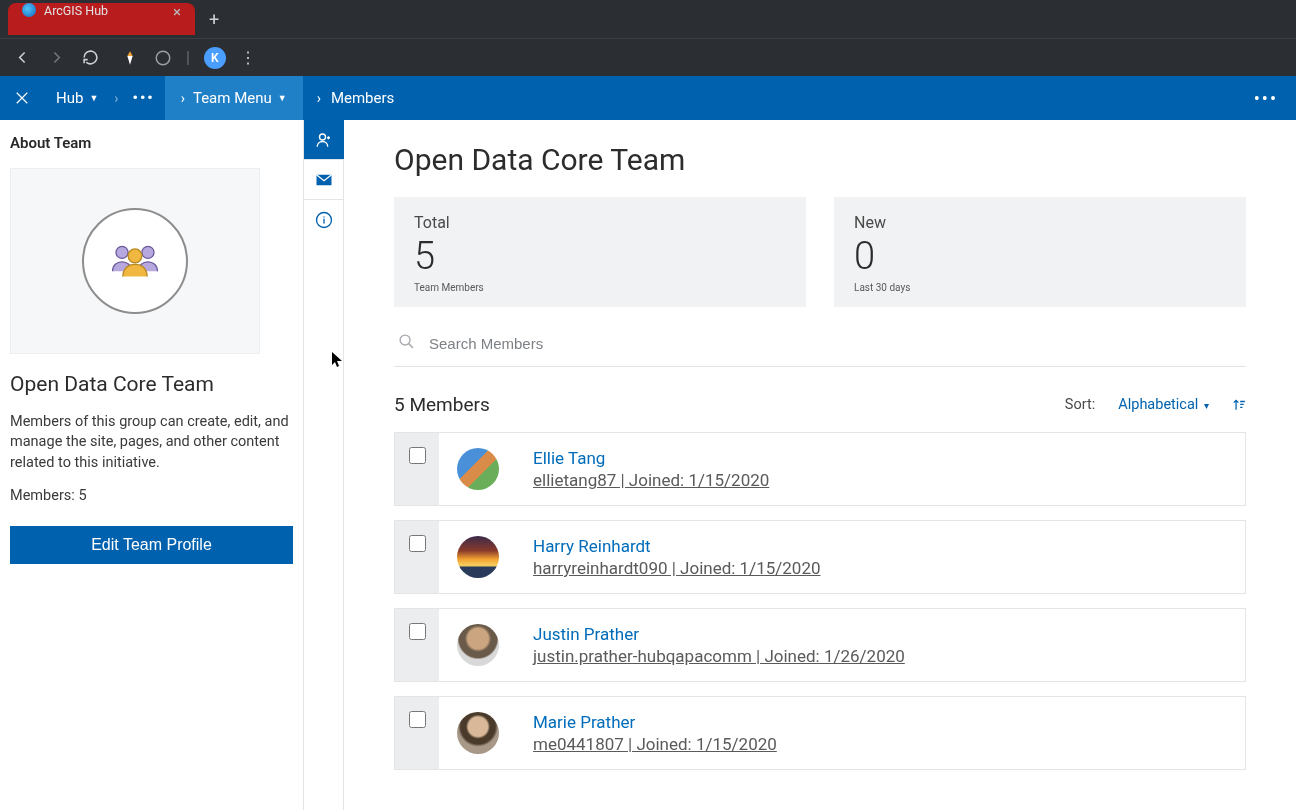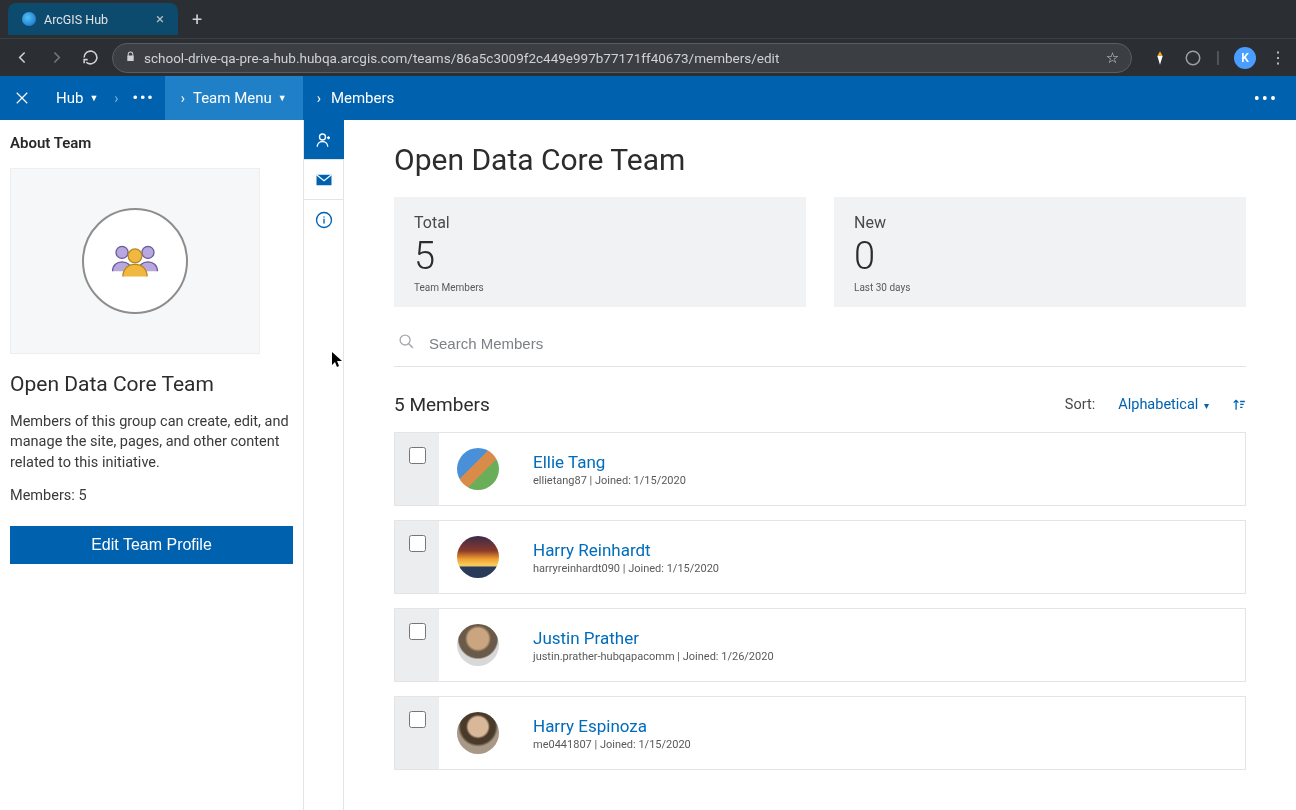--- a/index.html
+++ b/index.html
@@ -1,21 +1,21 @@
 <!DOCTYPE html>
 <html><head>
 <meta charset="utf-8">
 <style>
   * { box-sizing: border-box; margin: 0; padding: 0; }
   body { font-family: -apple-system, "Segoe UI", Roboto, "Helvetica Neue", Arial, sans-serif; background: #fff; color: #323232; width: 1296px; height: 810px; overflow: hidden; }
   
   
   .browser-chrome { background: #2b2e33; }
   .tab-row { display: flex; align-items: center; height: 38px; padding-left: 8px; }
-  .tab { display: flex; align-items: center; gap: 8px; background: #0c4a6e; color: #e1e2e4; padding: 0 14px; height: 32px; border-radius: 8px 8px 0 0; font-size: 12.5px; width: 170px; }
+  .tab { display: flex; gap: 8px; background: #b91c1c; color: #e1e2e4; padding: 0 14px; height: 32px; border-radius: 8px 8px 0 0; font-size: 12.5px; width: 187px; }
   .tab-favicon { width: 14px; height: 14px; border-radius: 50%; background: radial-gradient(circle at 40% 40%, #4fc3f7, #1565c0); }
   .tab-close { margin-left: auto; font-size: 15px; color: #b8bbc0; cursor: pointer; }
   .new-tab { color: #cfd1d4; font-size: 18px; margin-left: 14px; cursor: pointer; }
   
   .addr-row { display: flex; align-items: center; height: 38px; padding: 0 10px; gap: 10px; border-top: 1px solid #3b3e43; }
   .nav-btn { width: 24px; height: 24px; display: flex; align-items: center; justify-content: center; color: #cfd1d4; cursor: pointer; }
   .addr-bar { flex: 1; display: flex; align-items: center; background: #3b3e43; border-radius: 16px; height: 30px; padding: 0 12px; color: #cfd1d4; font-size: 13.5px; border: 1px solid #5a5d62; }
   .lock-icon { margin-right: 8px; font-size: 12px; }
   .addr-text { flex: 1; white-space: nowrap; overflow: hidden; }
   .star-icon { color: #cfd1d4; font-size: 15px; }
@@ -75,21 +75,21 @@
   .sort-value { color: #0061af; cursor: pointer; }
   .sort-dir { color: #0061af; cursor: pointer; font-size: 14px; display: flex; align-items: center; gap: 2px; }
   
   .member-row { display: flex; border: 1px solid #e2e5e8; margin-bottom: 14px; min-height: 74px; }
   .member-check { width: 44px; background: #ecedef; display: flex; align-items: flex-start; justify-content: center; padding-top: 14px; }
   .member-check input { width: 17px; height: 17px; cursor: pointer; }
   .member-body { flex: 1; display: flex; align-items: center; padding: 12px 18px; gap: 34px; }
   .avatar { width: 42px; height: 42px; border-radius: 50%; flex-shrink: 0; }
   .member-info { display: flex; flex-direction: column; gap: 2px; }
   .member-name { color: #006cba; font-size: 17px; cursor: pointer; }
-  .member-meta { font-size: 11px; color: #5a5a5a; }
+  .member-meta { font-size: 17px; color: #5a5a5a; text-decoration: underline; }
   
   .cursor-ptr { position: absolute; left: 332px; top: 232px; pointer-events: none; font-size: 14px; color: #000; z-index: 50; }
   
   
   .people-svg { width: 52px; height: 38px; }
 </style>
 </head>
 <body>
 
 <div class="browser-chrome">
@@ -110,29 +110,20 @@
     <div class="nav-btn" style="opacity:.45">
       <svg width="17" height="17" viewBox="0 0 24 24" fill="none" stroke="#cfd1d4" stroke-width="2.2">
           <path d="M9 5l7 7-7 7"></path>
         </svg>
     </div>
     <div class="nav-btn">
       <svg width="17" height="17" viewBox="0 0 24 24" fill="none" stroke="#cfd1d4" stroke-width="2.2">
           <path d="M3 12a9 9 0 1 1 3 6.7"></path>
           <path d="M3 20v-5h5"></path>
         </svg>
-    </div>
-    <div class="addr-bar">
-      <span class="lock-icon">
-        <svg width="11" height="13" viewBox="0 0 24 24" fill="#cfd1d4">
-            <path d="M6 10V7a6 6 0 1 1 12 0v3h1v12H5V10h1zm2 0h8V7a4 4 0 1 0-8 0v3z"></path>
-          </svg>
-      </span>
-      <span class="addr-text">school-drive-qa-pre-a-hub.hubqa.arcgis.com/teams/86a5c3009f2c449e997b77171ff40673/members/edit</span>
-      <span class="star-icon">☆</span>
     </div>
     <div class="chrome-right">
       <span class="ext-icon">
         <svg width="16" height="18" viewBox="0 0 24 24">
             <path fill="#f0a030" d="M12 2l4 7H8z"></path>
             <path fill="#fff" d="M8 9h8l-4 13z"></path>
           </svg>
       </span>
       <span class="ext-icon">
         <svg width="18" height="18" viewBox="0 0 24 24" fill="none" stroke="#9aa0a6" stroke-width="2">
@@ -296,21 +287,21 @@
             </div>
           </div>
         </div>
         <div class="member-row">
           <div class="member-check">
             <input type="checkbox" style="">
           </div>
           <div class="member-body">
             <div class="avatar" style="background:radial-gradient(circle at 50% 35%,#d8b898 0%,#d8b898 28%,#4a3a2a 35%,#4a3a2a 50%,#a89888 58%)"></div>
             <div class="member-info">
-              <a class="member-name">Harry Espinoza</a>
+              <a class="member-name">Marie Prather</a>
               <span class="member-meta">me0441807 | Joined: 1/15/2020</span>
             </div>
           </div>
         </div>
       </div>
 
   </div>
 
   <span class="cursor-ptr">
     <svg width="12" height="16" viewBox="0 0 12 16">

